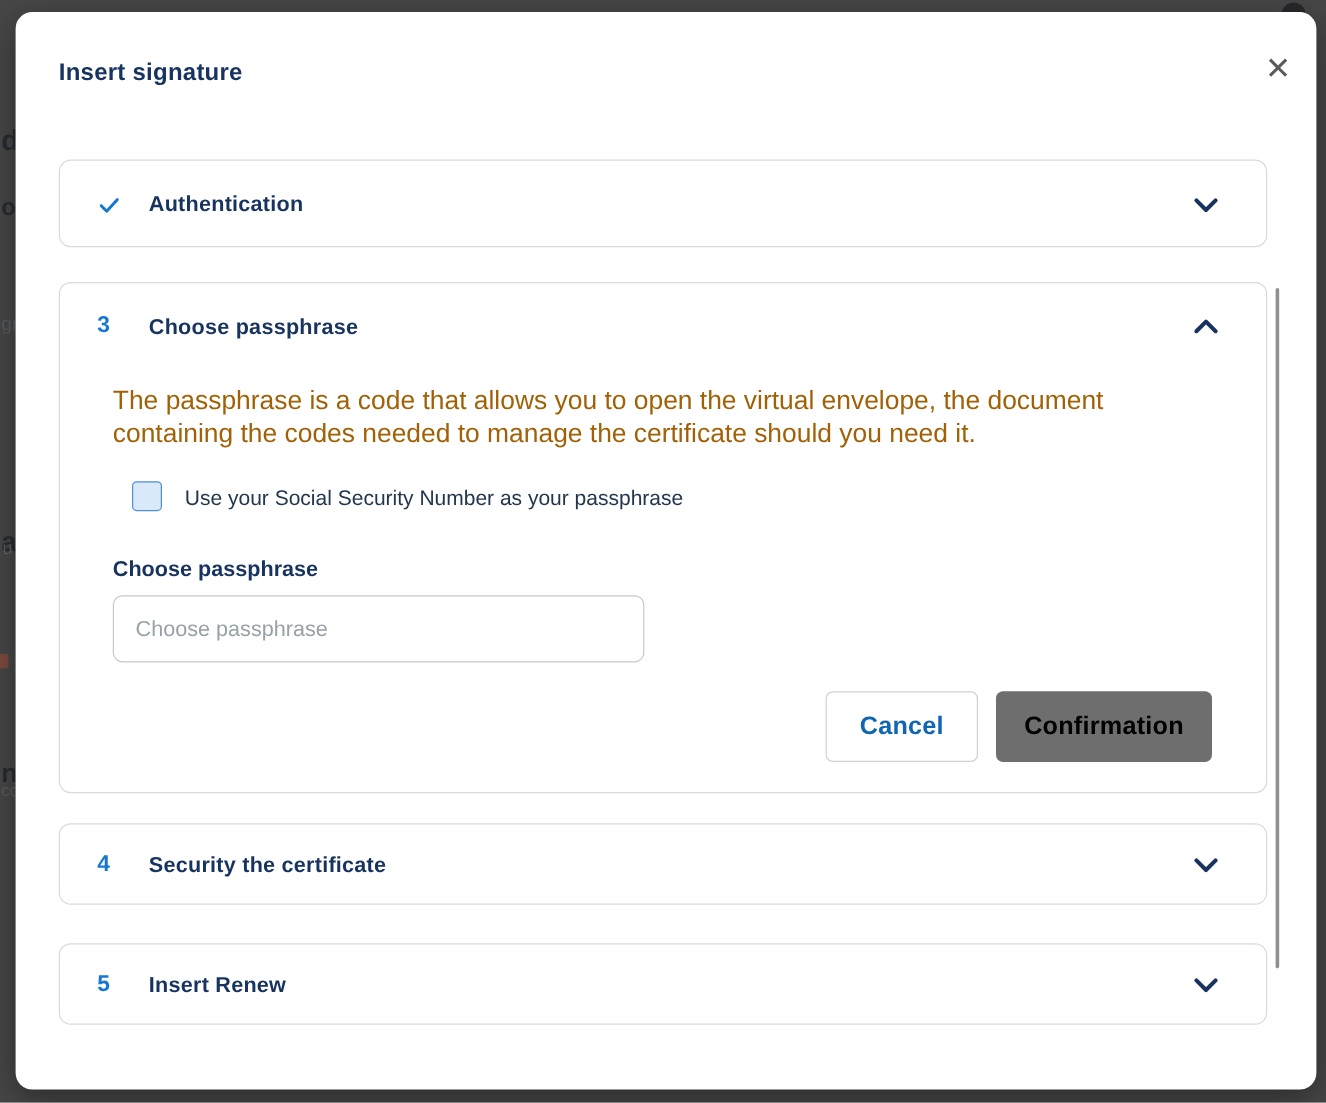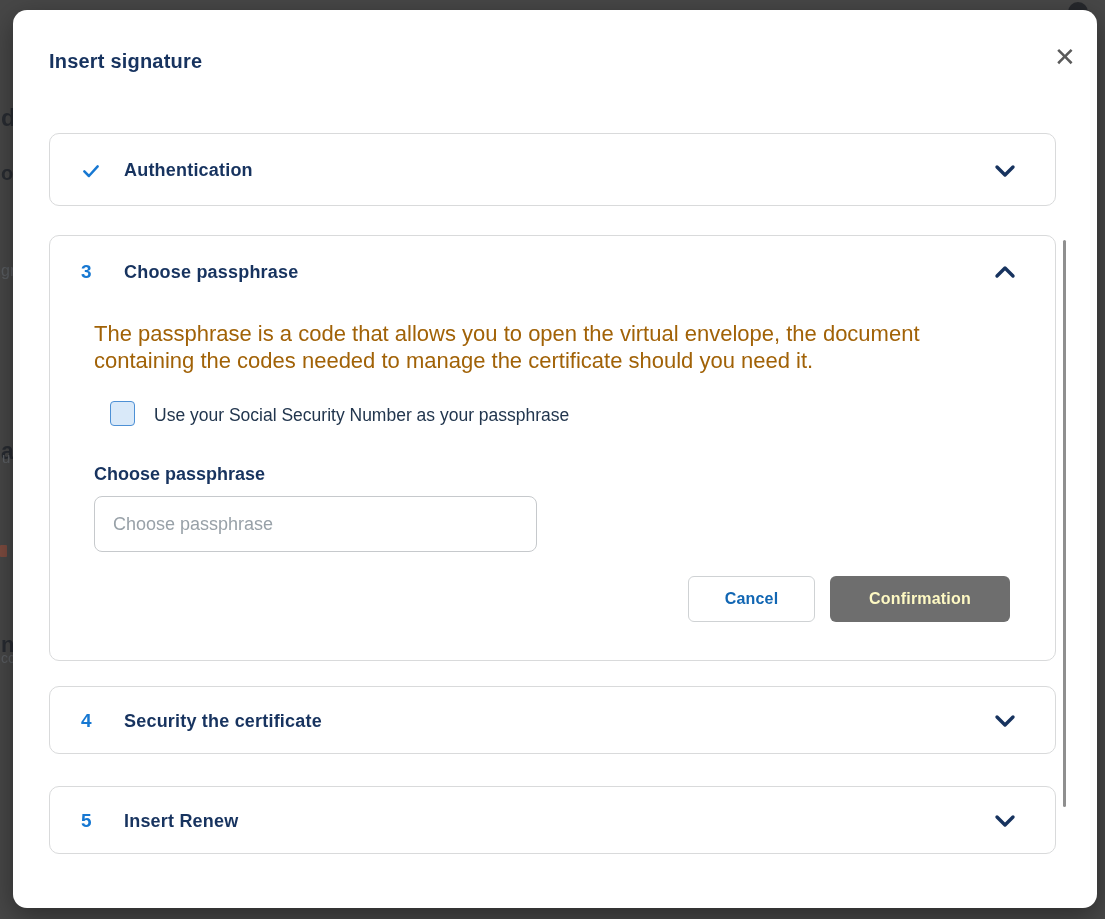--- a/index.html
+++ b/index.html
@@ -132,34 +132,34 @@
     font-size: 18px; color: #2f4156;
     outline: none;
   }
   .passphrase-input::placeholder { color: #98a1a8; opacity: 1; }
 
   .btn-row {
     position: absolute; right: 45px; top: 340px;
     display: flex; gap: 15px;
   }
   .btn {
-    height: 46px; border-radius: 6px;
+    height: 59px; border-radius: 6px;
     font-family: "Liberation Sans", "DejaVu Sans", sans-serif;
-    font-size: 16px; font-weight: 700; letter-spacing: .2px;
+    font-size: 21px; font-weight: 700; letter-spacing: .2px;
     display: flex; align-items: center; justify-content: center;
   }
   .btn-cancel {
     width: 127px;
     background: #ffffff; border: 1px solid #cfd2d4;
     color: #1166b3; cursor: pointer;
   }
   .btn-confirm {
     width: 180px;
     background: #6e6e6e; border: none;
-    color: #fef9c3; cursor: default;
+    color: #000000; cursor: default;
   }
 
   
   .scrollbar-thumb {
     position: absolute; left: 1063px; top: 240px;
     width: 3px; height: 567px;
     background: #8f8f8f; border-radius: 2px; z-index: 3;
     cursor: pointer;
   }
 </style>

